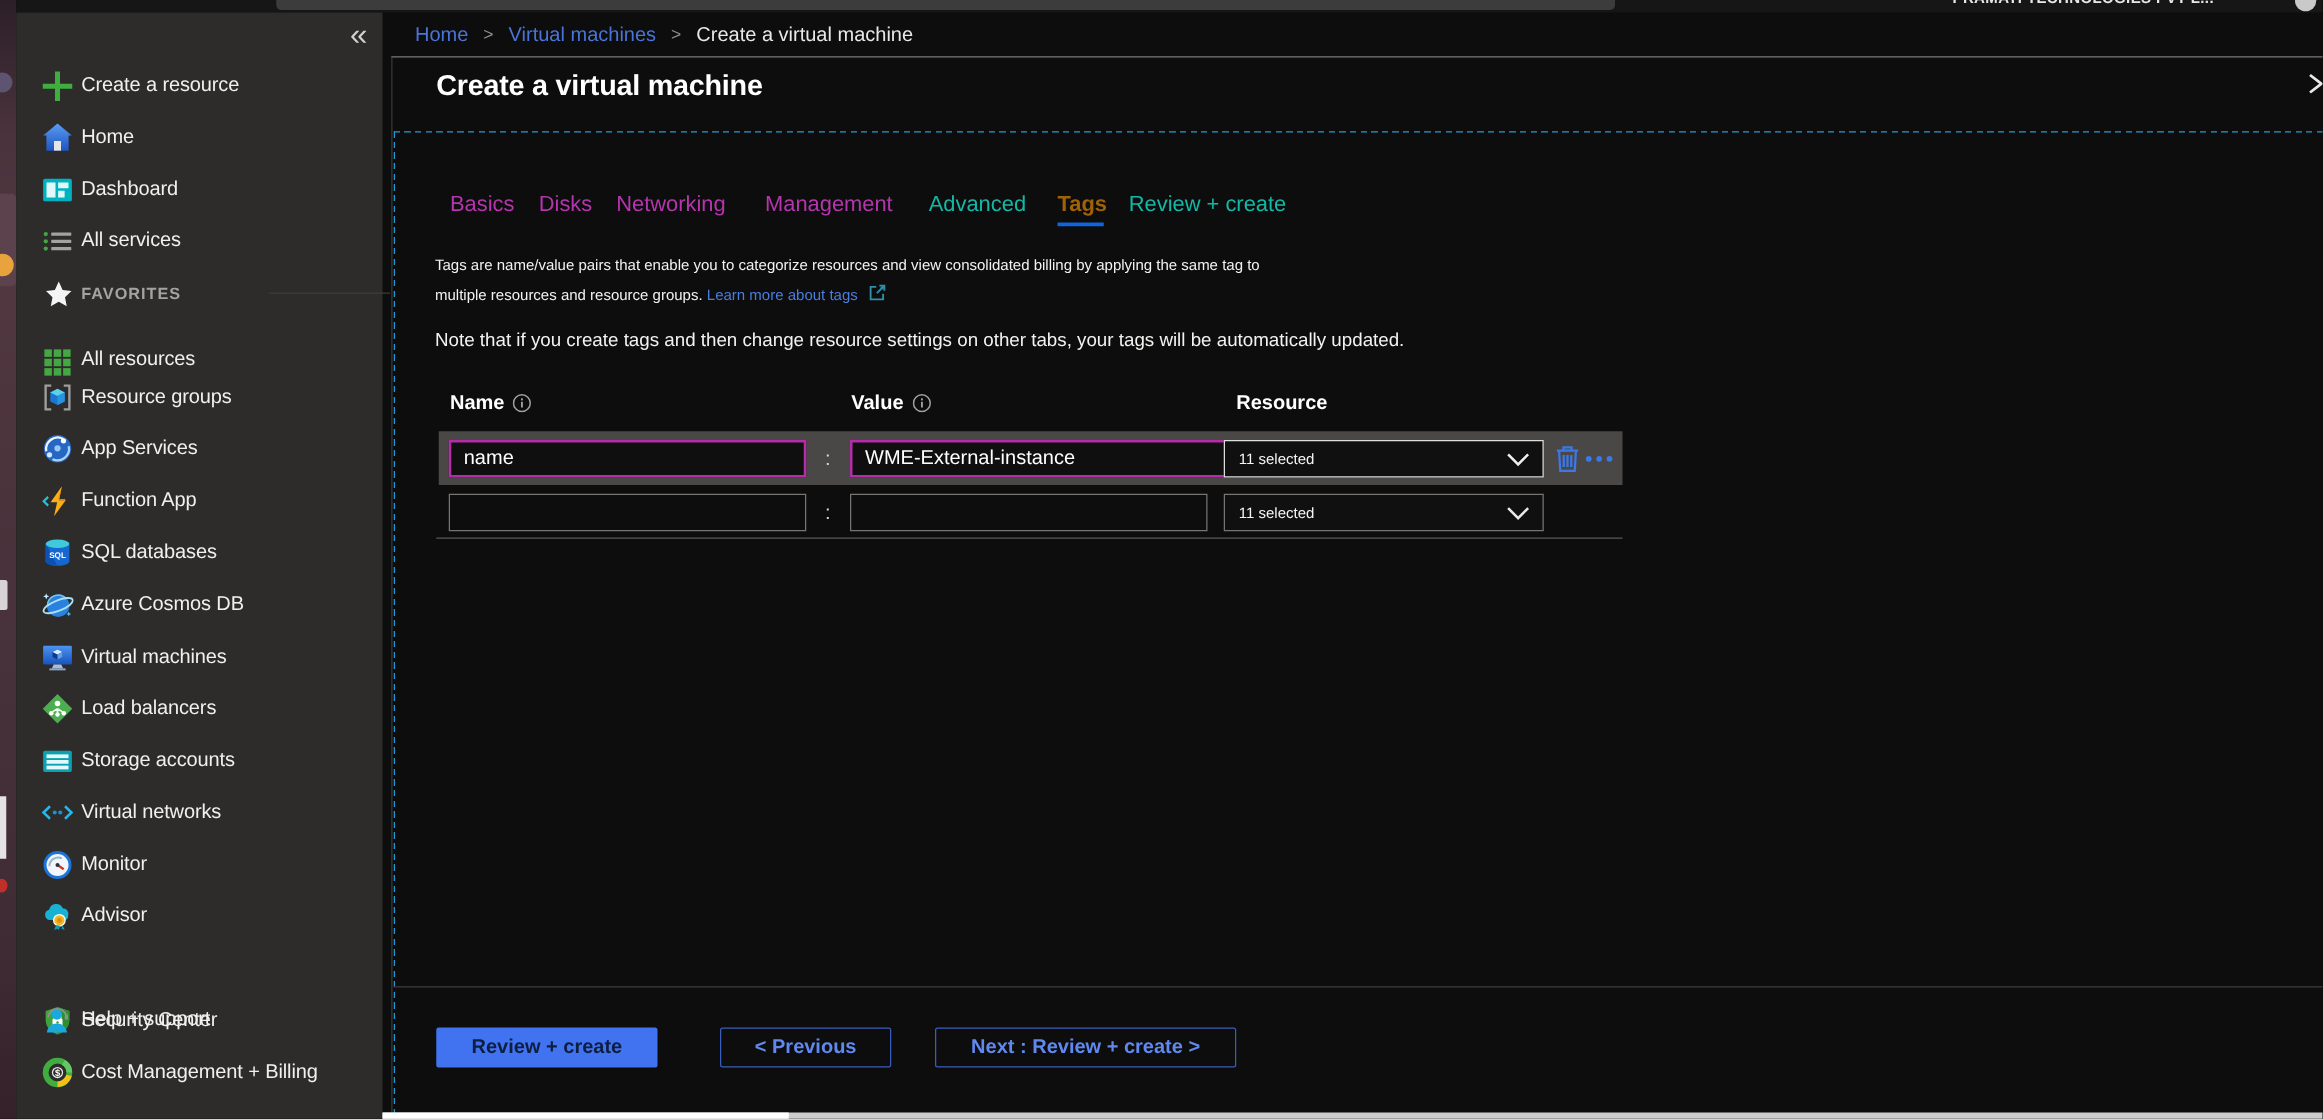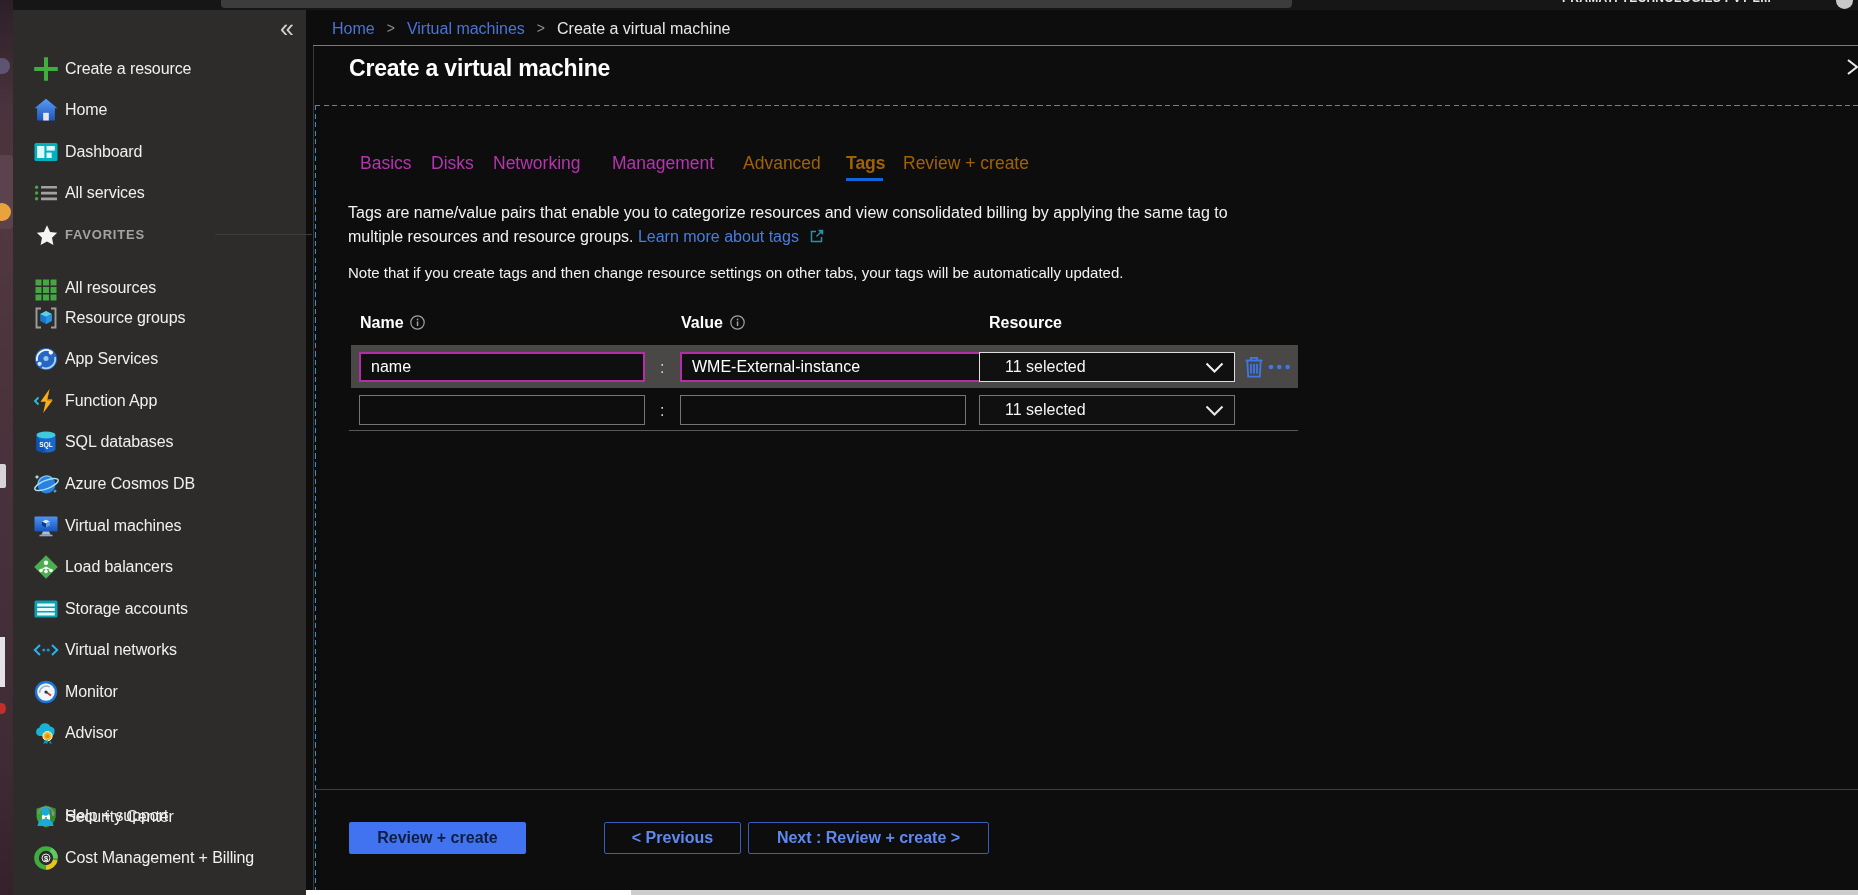--- a/index.html
+++ b/index.html
@@ -22,41 +22,41 @@
 #crumb a{color:#4a74d9;text-decoration:none}
 #crumb .sep{color:#8f8f8f;font-size:14px;padding:0 12px;position:relative;top:-1px}
 #crumbline{position:absolute;left:313px;top:45px;width:1545px;height:1px;background:#7a7a7a;}
 #title{position:absolute;left:349px;top:55px;font-size:23px;font-weight:bold;color:#fff;letter-spacing:-0.2px}
 .dashh{position:absolute;height:1px;background:repeating-linear-gradient(90deg,#1f9ad6 0,#1f9ad6 5px,transparent 5px,transparent 8.5px);}
 .dashv{position:absolute;width:1px;background:repeating-linear-gradient(180deg,#1f9ad6 0,#1f9ad6 5px,transparent 5px,transparent 8.5px);}
 #tabs{position:absolute;left:0;top:153px;font-size:17.5px;white-space:nowrap}
 #tabs span{position:absolute;top:0}
 #tb0{left:360px}#tb1{left:431px}#tb2{left:493px}#tb3{left:612px}#tb4{left:743px}#tb5{left:846px}#tb6{left:903px}
 .tmag{color:#b535ae}
-.twht{color:#a16207}
+.twht{color:#14b8a6}
 .tsel{color:#a16207;font-weight:bold}
 #tagsline{position:absolute;left:846px;top:178px;width:37px;height:3px;background:#1065dc;}
-#para1{position:absolute;left:348px;top:201px;font-size:16px;line-height:23.5px;color:#f3f2f1;}
+#para1{position:absolute;left:348px;top:201px;font-size:12px;line-height:23.5px;color:#f3f2f1;}
 #para1 a{color:#4a7de0;text-decoration:none}
 #para2{position:absolute;left:348px;top:264px;font-size:15px;color:#f3f2f1;}
 .hdr{position:absolute;top:314px;font-size:16px;font-weight:bold;color:#fff}
 #hilite{position:absolute;left:351px;top:345px;width:947px;height:43px;background:#4a4846;}
 .inp{position:absolute;height:30px;display:flex;align-items:center;padding-left:10px;font-size:16px;color:#fff;background:#0f0f0f}
 .mag{border:2px solid #b32da8}
 .gry{border:1px solid #777573;background:#0d0d0d}
 .colon{position:absolute;font-size:16px;color:#d8d8d8}
-.dd{position:absolute;width:256px;height:30px;background:#101010;display:flex;align-items:center;padding-left:25px;font-size:16px;color:#f5f5f5}
+.dd{position:absolute;width:256px;height:30px;background:#101010;display:flex;align-items:center;padding-left:11px;font-size:12px;color:#f5f5f5}
 .dd1{border:1px solid #dedede}
 .dd2{border:1px solid #777573}
 .chev{position:absolute;right:10px;top:9px}
 #rowline{position:absolute;left:349px;top:430px;width:949px;height:1px;background:#5a5856;}
 #footline{position:absolute;left:315px;top:789px;width:1543px;height:1px;background:#3f3e3d;}
 .btn{position:absolute;top:822px;height:32px;border-radius:2px;font-size:16px;font-weight:bold;display:flex;align-items:center;justify-content:center}
 #b1{left:349px;width:177px;background:#4173f0;color:#0e1e41}
-#b2{left:604px;width:137px;background:transparent;border:1px solid #3a5dbd;color:#6089f0}
+#b2{left:576px;width:137px;background:transparent;border:1px solid #3a5dbd;color:#6089f0}
 #b3{left:748px;width:241px;background:transparent;border:1px solid #3a5dbd;color:#6089f0}
 #hscroll{position:absolute;left:306px;top:890px;width:1552px;height:5px;background:#cdcdcd;}
 #hthumb{position:absolute;left:306px;top:890px;width:325px;height:5px;background:#ffffff;}
 #rchev{position:absolute;left:1847px;top:59px}
 </style>
 </head>
 <body>
 <div id="leftstrip">
 <div class="abs" style="left:-6px;top:58px;width:16px;height:16px;border-radius:50%;background:#5c5470"></div>
 <div class="abs" style="left:0;top:155px;width:13px;height:74px;background:#5c424d;border-radius:0 4px 4px 0"></div>

